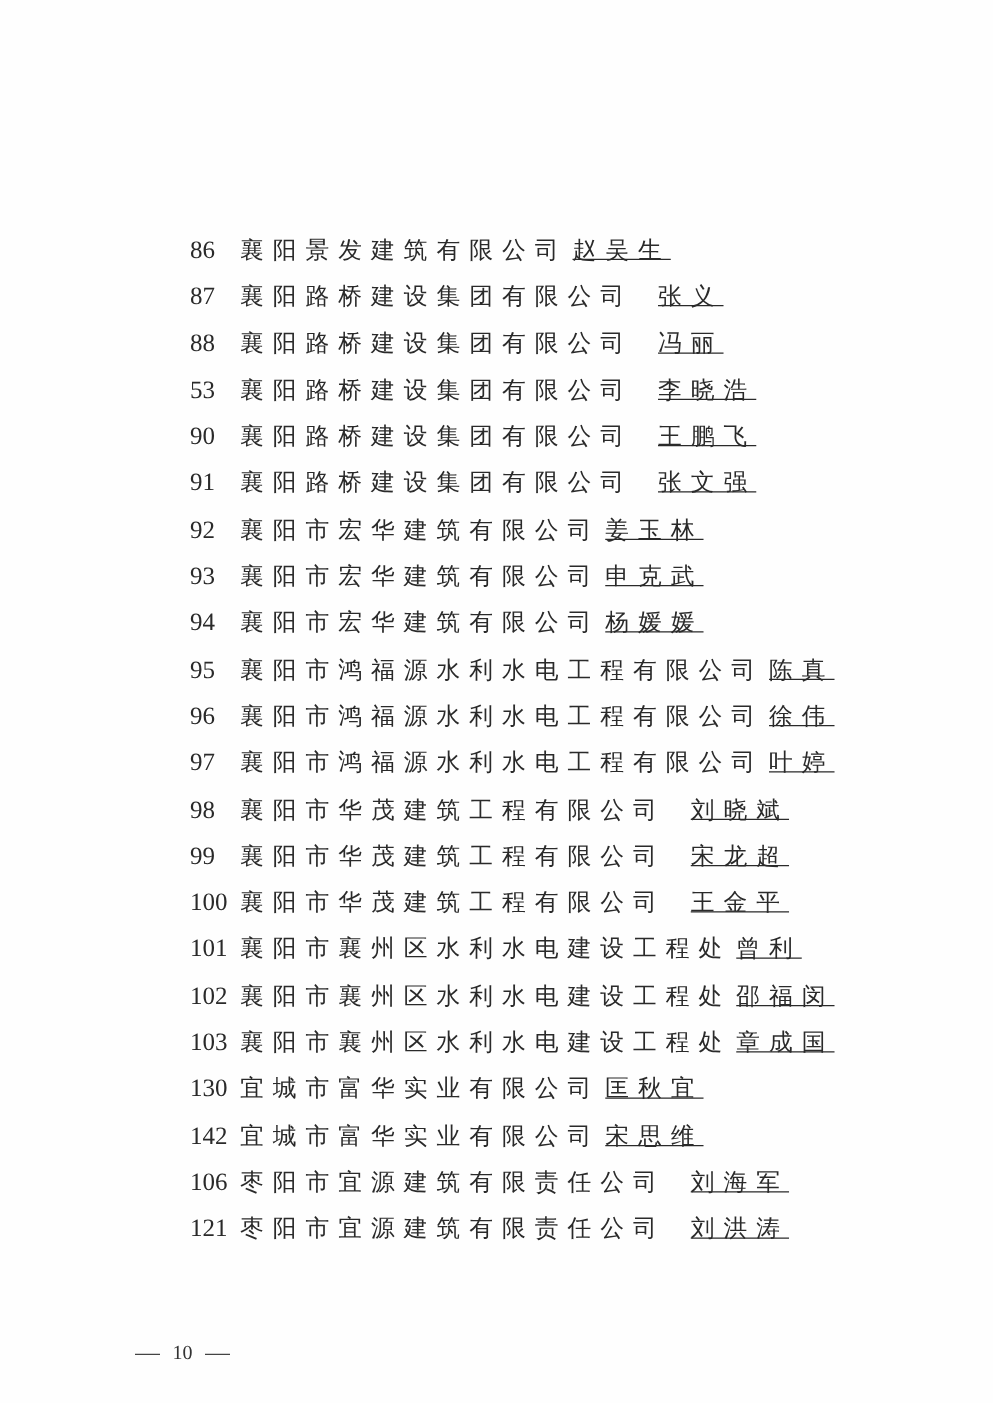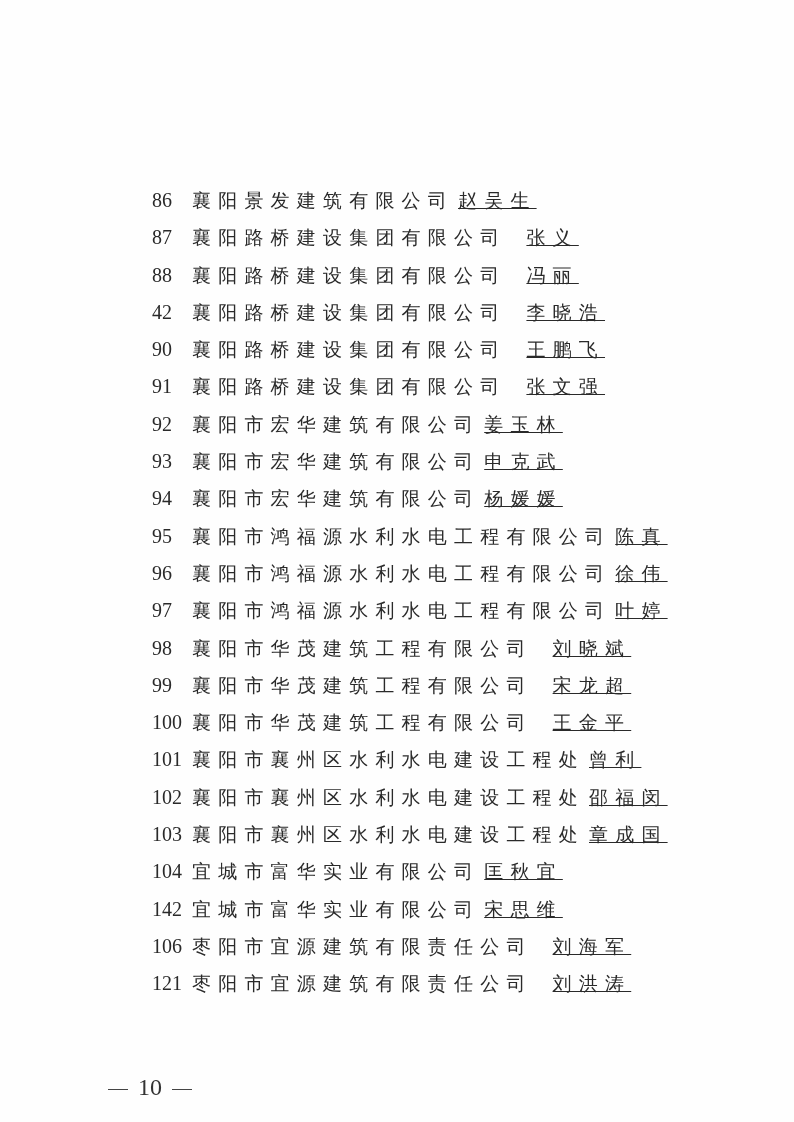--- a/index.html
+++ b/index.html
@@ -59,21 +59,21 @@
       color: #2a2a2a;
       text-decoration: underline;
     }
     .gap-s { margin-left: 4px; }
     .gap-l { margin-left: 20px; }
     .footer {
       position: absolute;
       left: 108px;
       top: 1038px;
       font-family: "Liberation Serif", "DejaVu Serif", serif;
-      font-size: 24px;
+      font-size: 16px;
       color: #333;
       white-space: nowrap;
     }
     .dash {
       display: inline-block;
       width: 20px;
       height: 1px;
       background: #444;
       vertical-align: middle;
     }
@@ -96,21 +96,21 @@
         <span class="num">87</span>
         <span class="org">襄阳路桥建设集团有限公司</span>
         <span class="person gap-l">张义</span>
       </li>
       <li class="row">
         <span class="num">88</span>
         <span class="org">襄阳路桥建设集团有限公司</span>
         <span class="person gap-l">冯丽</span>
       </li>
       <li class="row">
-        <span class="num">42</span>
+        <span class="num">53</span>
         <span class="org">襄阳路桥建设集团有限公司</span>
         <span class="person gap-l">李晓浩</span>
       </li>
       <li class="row">
         <span class="num">90</span>
         <span class="org">襄阳路桥建设集团有限公司</span>
         <span class="person gap-l">王鹏飞</span>
       </li>
       <li class="row">
         <span class="num">91</span>
@@ -171,21 +171,21 @@
         <span class="num">102</span>
         <span class="org">襄阳市襄州区水利水电建设工程处</span>
         <span class="person gap-s">邵福闵</span>
       </li>
       <li class="row">
         <span class="num">103</span>
         <span class="org">襄阳市襄州区水利水电建设工程处</span>
         <span class="person gap-s">章成国</span>
       </li>
       <li class="row">
-        <span class="num">104</span>
+        <span class="num">130</span>
         <span class="org">宜城市富华实业有限公司</span>
         <span class="person gap-s">匡秋宜</span>
       </li>
       <li class="row">
         <span class="num">142</span>
         <span class="org">宜城市富华实业有限公司</span>
         <span class="person gap-s">宋思维</span>
       </li>
       <li class="row">
         <span class="num">106</span>

